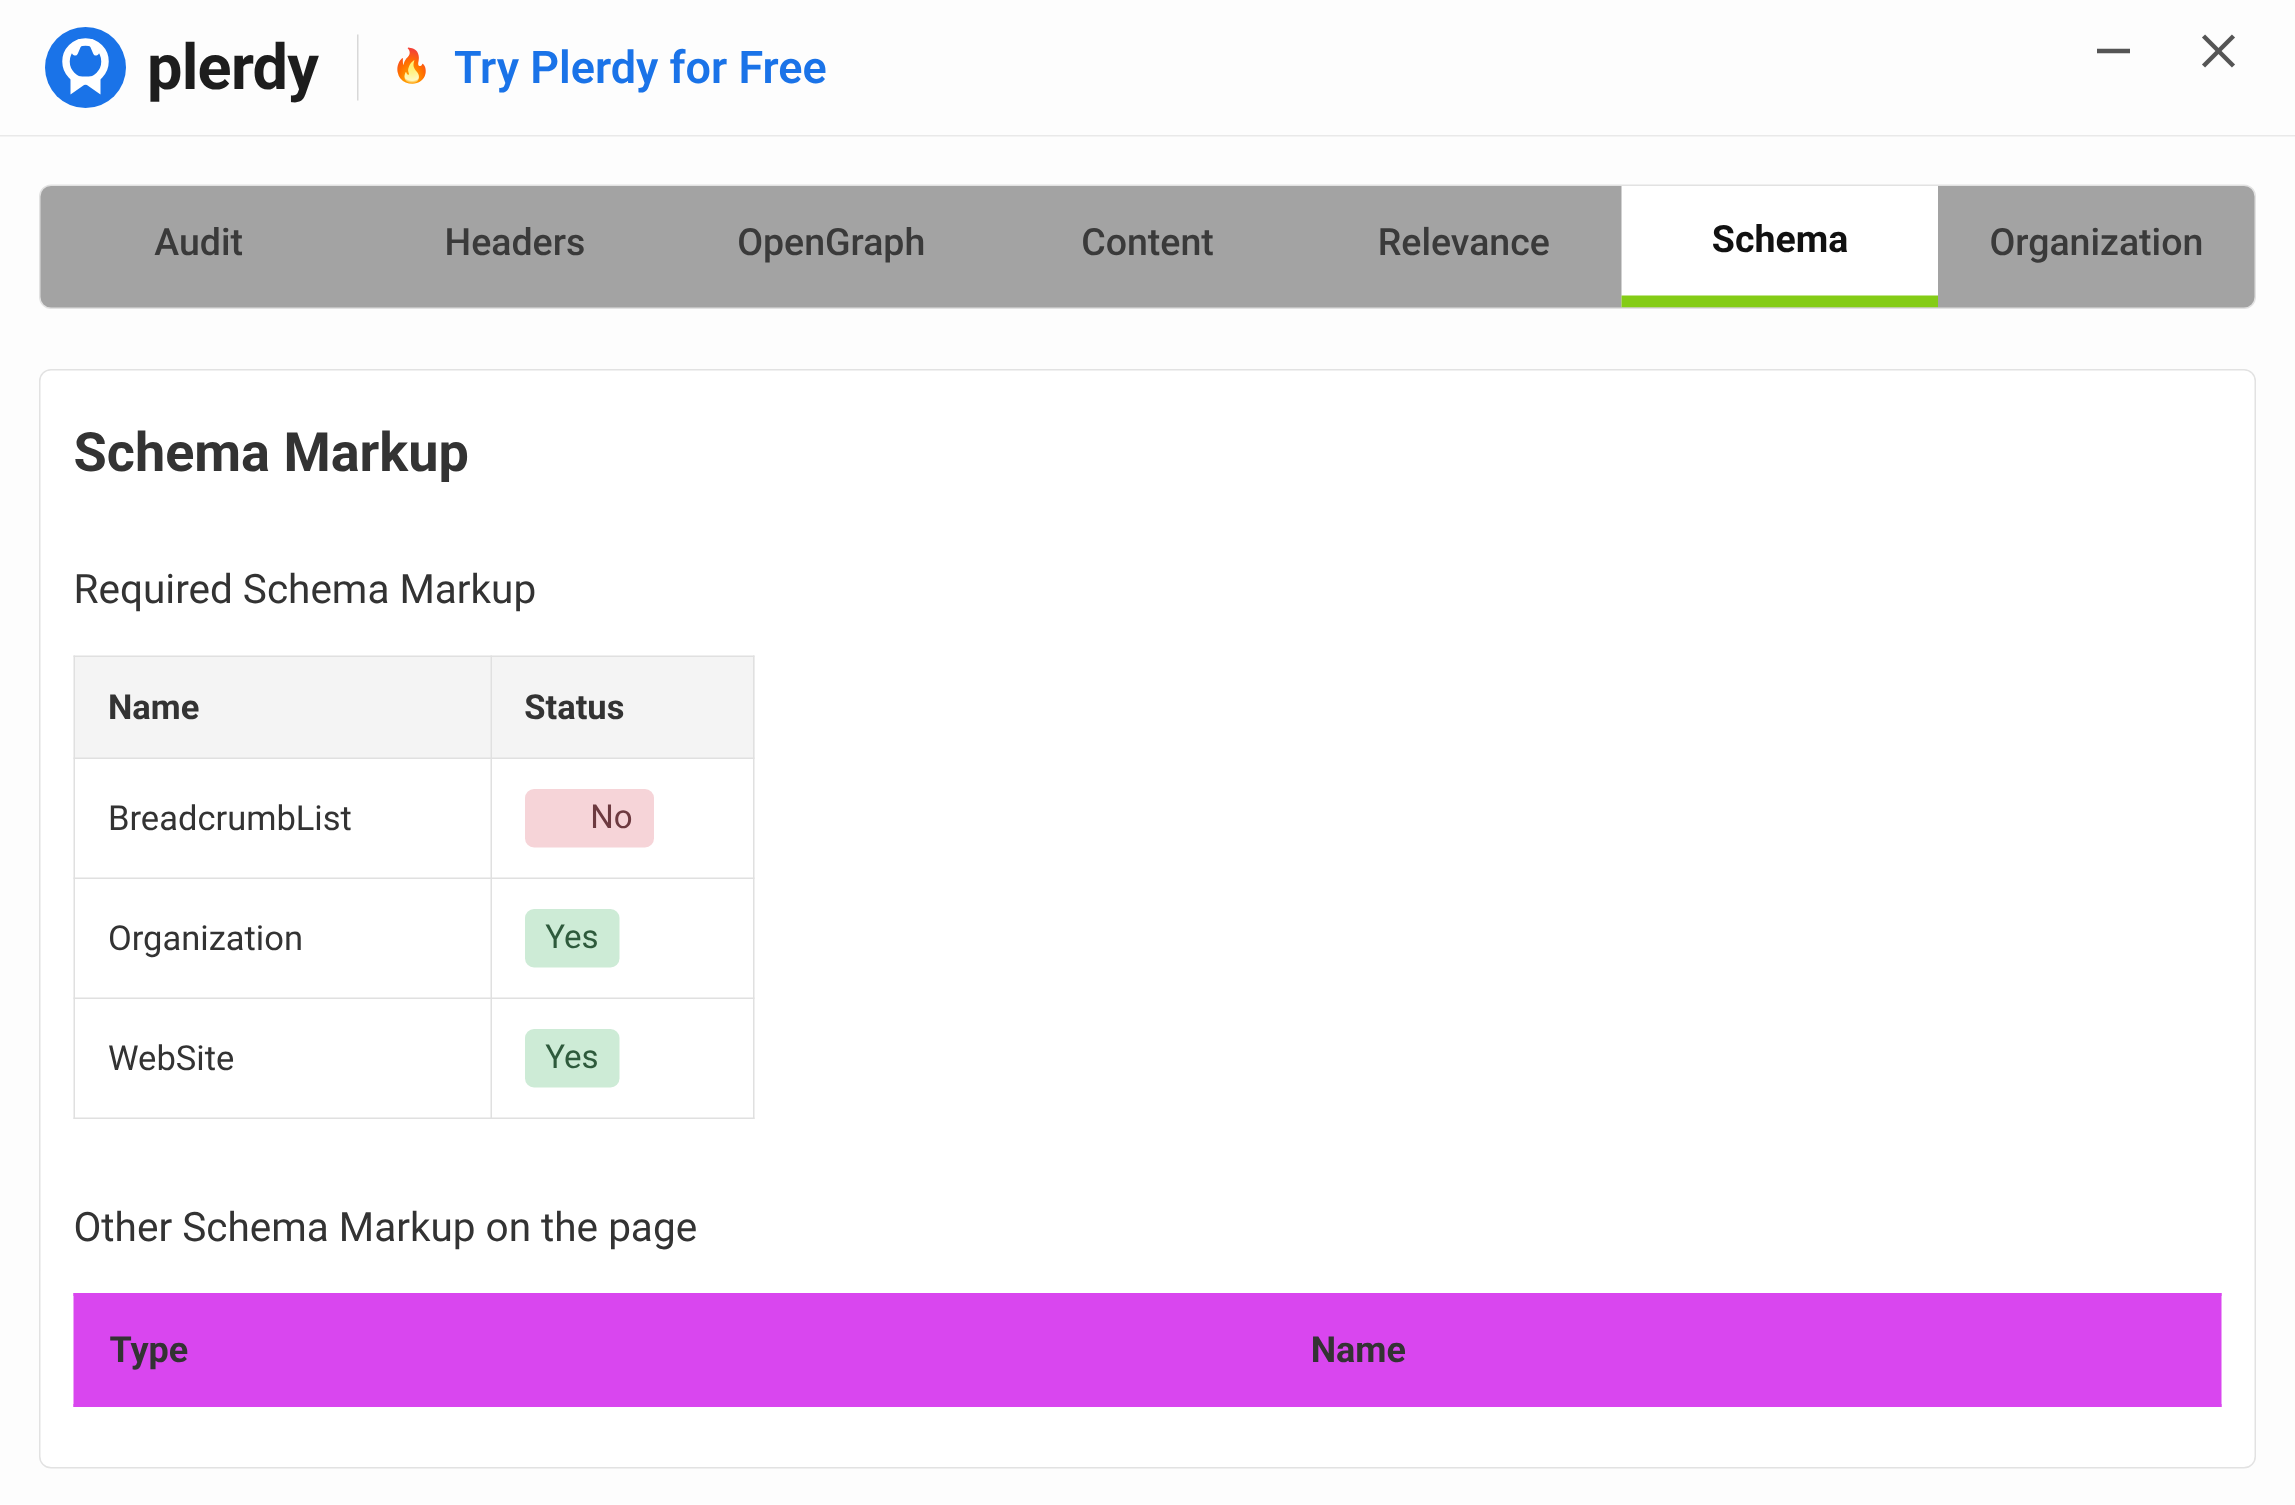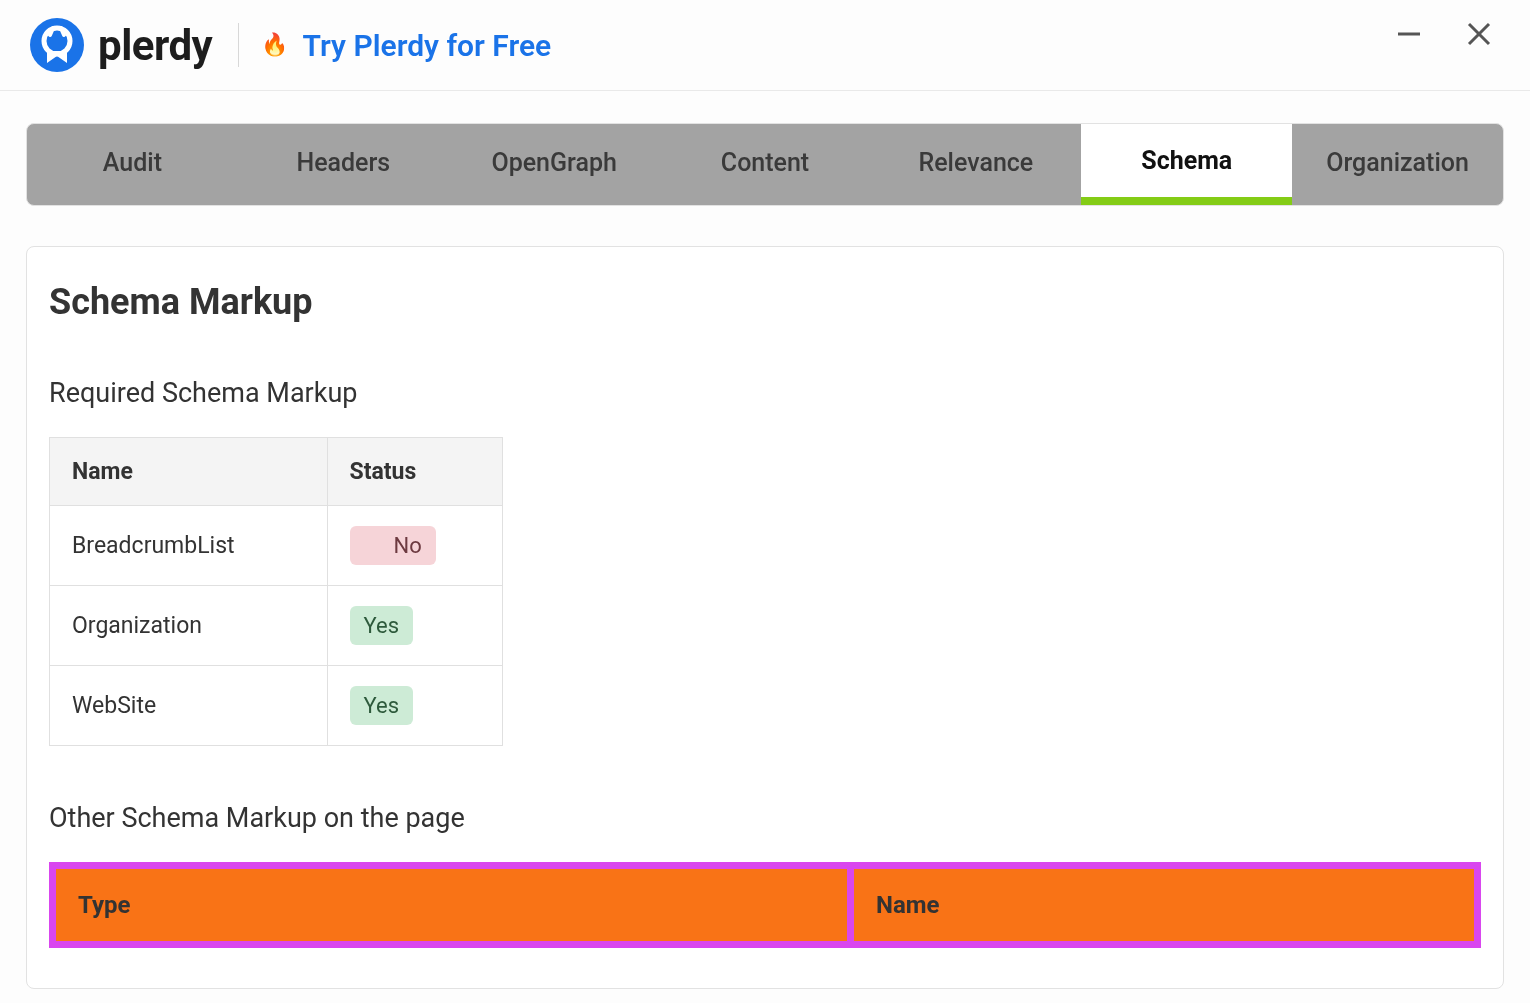--- a/index.html
+++ b/index.html
@@ -144,22 +144,22 @@
     background: #cdebd6;
     color: #2e5a3c;
   }
 
   
   .other-table {
     border-collapse: collapse;
     width: 100%;
   }
   .other-table th {
-    border: 7px solid #d946ef;
-    background: #f97316;
+    border: 2px solid #d946ef;
+    background: #d946ef;
     padding: 22px 22px;
     text-align: left;
     font-size: 24px;
     font-weight: 700;
     color: #333;
   }
 </style>
 </head>
 <body>
 

